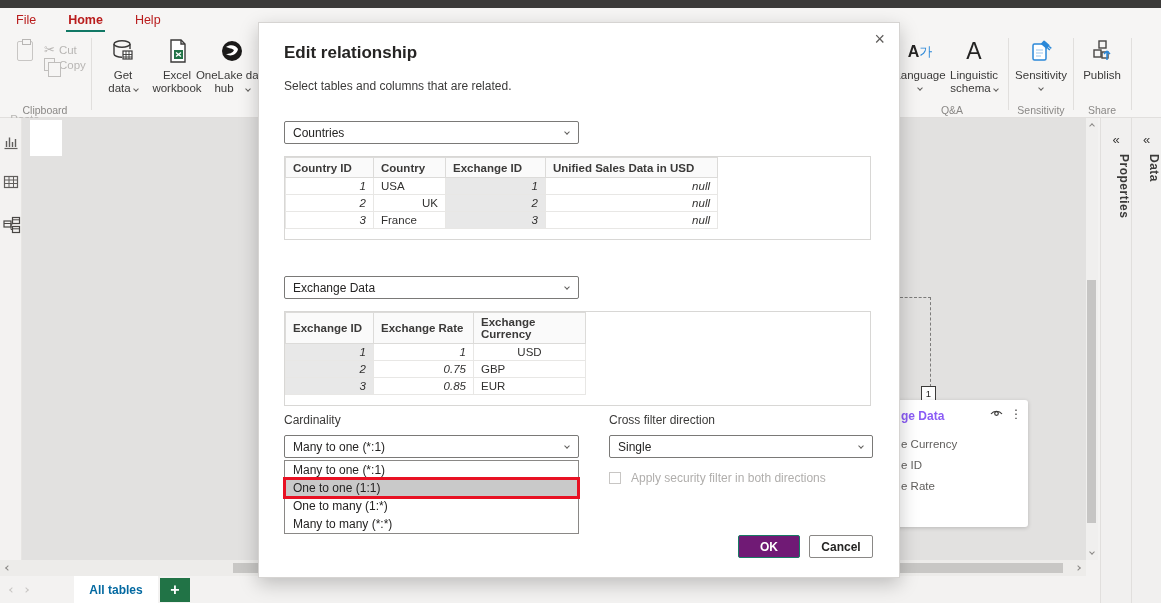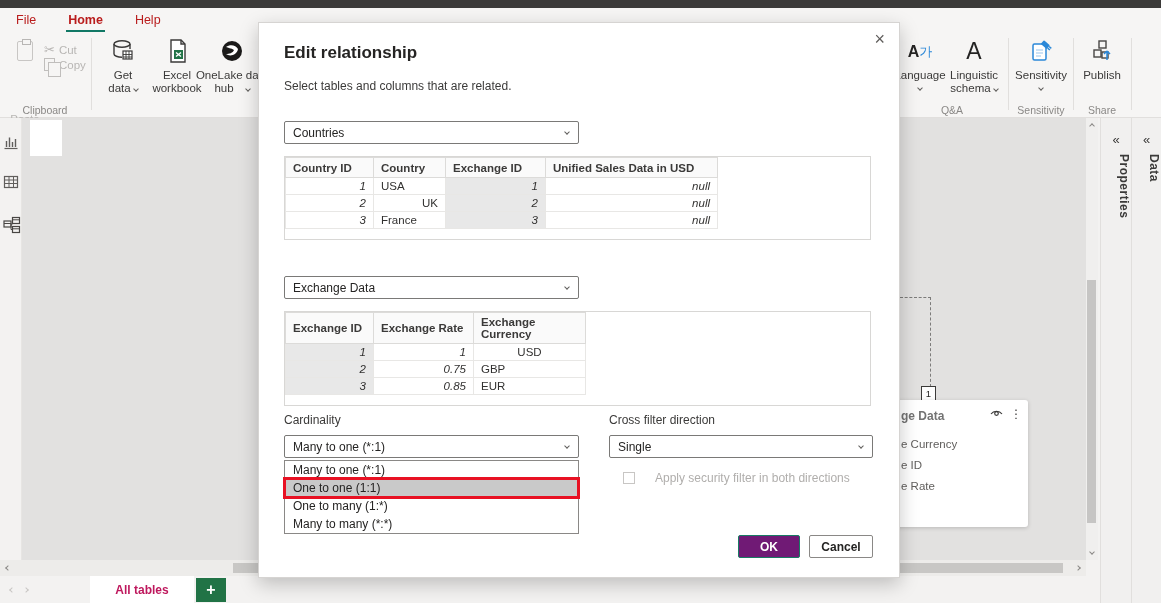--- a/index.html
+++ b/index.html
@@ -43,40 +43,40 @@
   .leftbar{left:0;top:118px;width:22px;height:485px;background:#f3f2f1;border-right:1px solid #e7e5e3;}
   .leftbar .vic{position:absolute;left:3px;width:16px;height:16px;}
 
   
   .canvas{left:22px;top:118px;width:1064px;height:442px;background:#e2e1e0;}
   .cornercard{left:30px;top:120px;width:32px;height:36px;background:#fff;}
   .dash-h{border-top:1px dashed #7c7b7a;}
   .dash-v{border-left:1px dashed #7c7b7a;}
   .onebox{left:921px;top:386px;width:15px;height:15px;background:#fdfdfd;border:1px solid #3b3a39;font-size:9.5px;display:flex;align-items:center;justify-content:center;color:#252423;}
   .modelcard{left:893px;top:400px;width:135px;height:127px;background:#fff;border-radius:3px;box-shadow:0 1px 4px rgba(0,0,0,.18);}
-  .modelcard .ttl{position:absolute;left:8px;top:9px;font-size:12px;font-weight:bold;color:#737373;}
+  .modelcard .ttl{position:absolute;left:8px;top:9px;font-size:12px;font-weight:bold;color:#8b5cf6;}
   .modelcard .acts{position:absolute;right:6px;top:6px;display:flex;align-items:center;gap:6px;color:#3b3a39;}
   .modelcard .flds{position:absolute;left:8px;top:38px;display:flex;flex-direction:column;gap:9px;font-size:11.5px;color:#605e5c;}
 
   
   .vscroll{left:1086px;top:118px;width:12px;height:442px;background:#f0efee;}
   .vthumb{left:1087px;top:280px;width:9px;height:243px;background:#c6c5c4;}
   .hscroll{left:0;top:560px;width:1086px;height:16px;background:#edecea;}
   .hthumb{left:233px;top:563px;width:830px;height:10px;background:#c8c7c5;}
   .scr-ar{position:absolute;display:flex;align-items:center;justify-content:center;width:12px;height:12px;}
 
   
   .rpanel{top:118px;height:485px;background:#f1f0ef;border-left:1px solid #e1dfdd;}
   .rpanel .dbl{position:absolute;top:14px;left:0;right:0;text-align:center;font-size:13px;color:#3b3a39;}
   .rpanel .vlabel{position:absolute;top:36px;left:0;right:0;display:flex;justify-content:center;writing-mode:vertical-rl;font-size:12px;font-weight:bold;color:#3b3a39;letter-spacing:.5px;}
 
   
   .bottombar{left:0;top:576px;width:1100px;height:27px;background:#f3f2f1;display:flex;align-items:center;}
   .tabnav{display:flex;gap:10px;margin:0 14px 0 10px;align-items:center;}
-  .alltab{width:104px;height:27px;background:#fff;display:flex;align-items:center;justify-content:center;font-weight:bold;font-size:12px;color:#be185d;margin-left:48px;}
+  .alltab{width:84px;height:27px;background:#fff;display:flex;align-items:center;justify-content:center;font-weight:bold;font-size:12px;color:#0369a1;margin-left:32px;}
   .addtab{width:30px;height:24px;background:#217346;color:#fff;display:flex;align-items:center;justify-content:center;font-size:16px;font-weight:bold;margin-left:2px;}
 
   
   .dialog{left:258px;top:22px;width:642px;height:556px;background:#fff;border:1px solid #d6d4d2;box-shadow:0 6px 18px rgba(0,0,0,.22);}
   .dlg-close{position:absolute;right:14px;top:6px;font-size:18px;color:#605e5c;cursor:default;}
   .dlg-title{position:absolute;left:25px;top:20px;font-size:17px;font-weight:bold;color:#252423;}
   .dlg-sub{position:absolute;left:25px;top:56px;font-size:12px;color:#3b3a39;}
 
   .sel{position:absolute;height:23px;background:#fff;border:1px solid #7a7977;border-radius:2px;display:flex;align-items:center;padding:0 24px 0 8px;font-size:12px;color:#252423;}
   .sel .caret{position:absolute;right:9px;top:8px;}
@@ -86,21 +86,21 @@
   table.pbi th{border:1px solid #dcdbd9;background:#fafafa;font-weight:bold;color:#3b3a39;text-align:left;padding:3px 7px;height:20px;}
   table.pbi td{border:1px solid #e8e7e5;color:#323130;padding:2px 7px;height:17px;}
   table.pbi td.it{font-style:italic;}
   table.pbi td.hl{background:#e8e8e8;}
 
   .sectlabel{position:absolute;font-size:12px;color:#3b3a39;}
   .ddlist{position:absolute;left:25px;top:437px;width:295px;background:#fff;border:1px solid #8a8886;z-index:4;}
   .dd-option{height:18px;display:flex;align-items:center;padding-left:8px;font-size:12px;color:#252423;}
   .dd-option.highlighted{background:#c9c9c9;outline:3px solid #e81123;outline-offset:-1px;position:relative;z-index:5;}
 
-  .chkrow{position:absolute;left:364px;top:448px;display:flex;align-items:center;gap:20px;}
+  .chkrow{position:absolute;left:350px;top:448px;display:flex;align-items:center;gap:10px;}
   .chkbox{width:12px;height:12px;border:1px solid #c8c6c4;background:#fff;}
   .chklabel{font-size:12px;color:#b0aeac;}
 
   .btn{position:absolute;height:23px;border-radius:2px;display:flex;align-items:center;justify-content:center;font-size:12px;}
   .btn.ok{left:479px;top:512px;width:62px;background:#701a75;color:#fff;font-weight:bold;border:1px solid #197a64;}
   .btn.cancel{left:550px;top:512px;width:64px;background:#fff;color:#252423;font-weight:bold;border:1px solid #8a8886;}
 
   .kebab{font-size:12px;letter-spacing:0;line-height:10px;color:#3b3a39;}
   .collapse-rib{left:1138px;top:98px;width:16px;height:14px;display:flex;align-items:center;justify-content:center;}
 </style>

